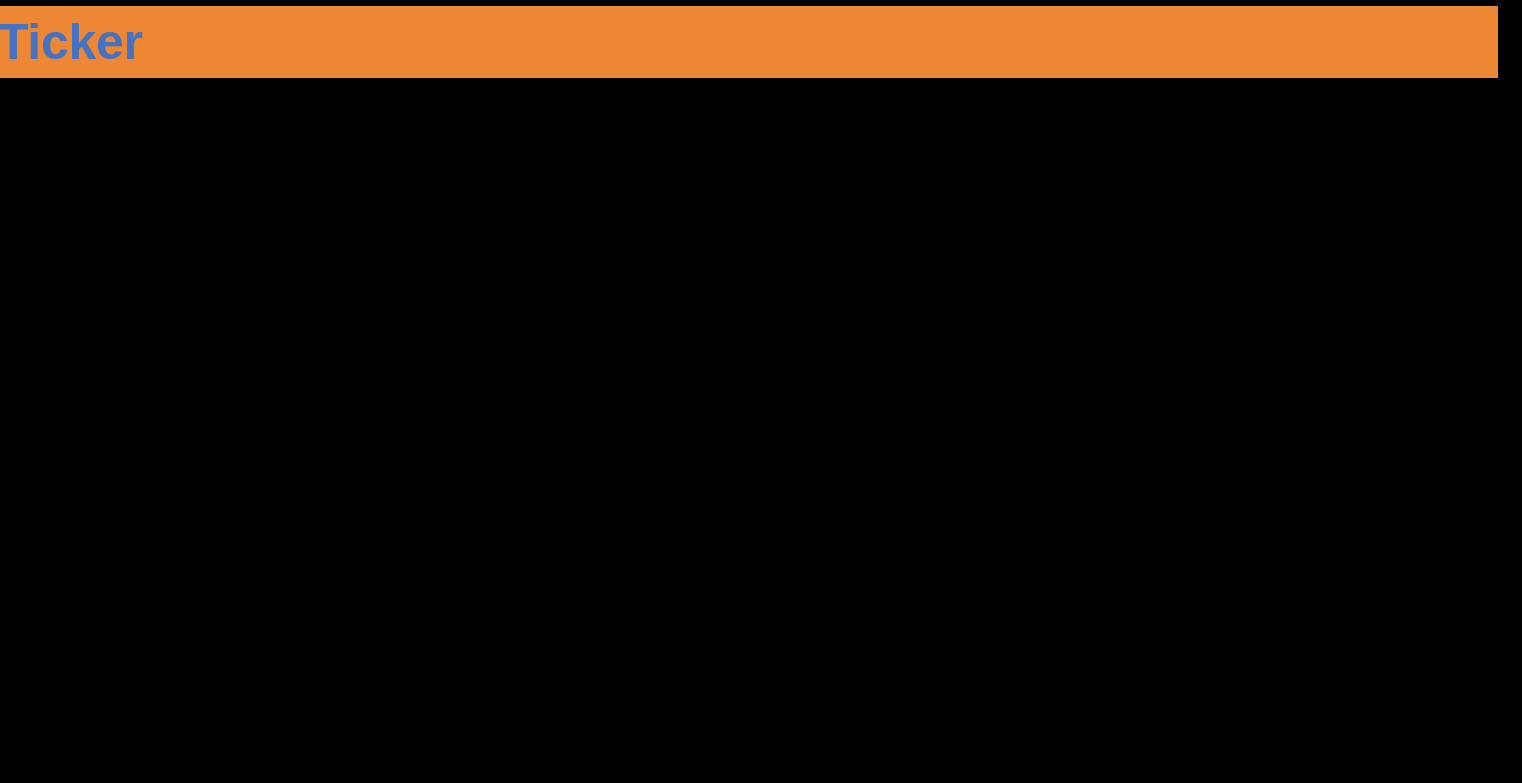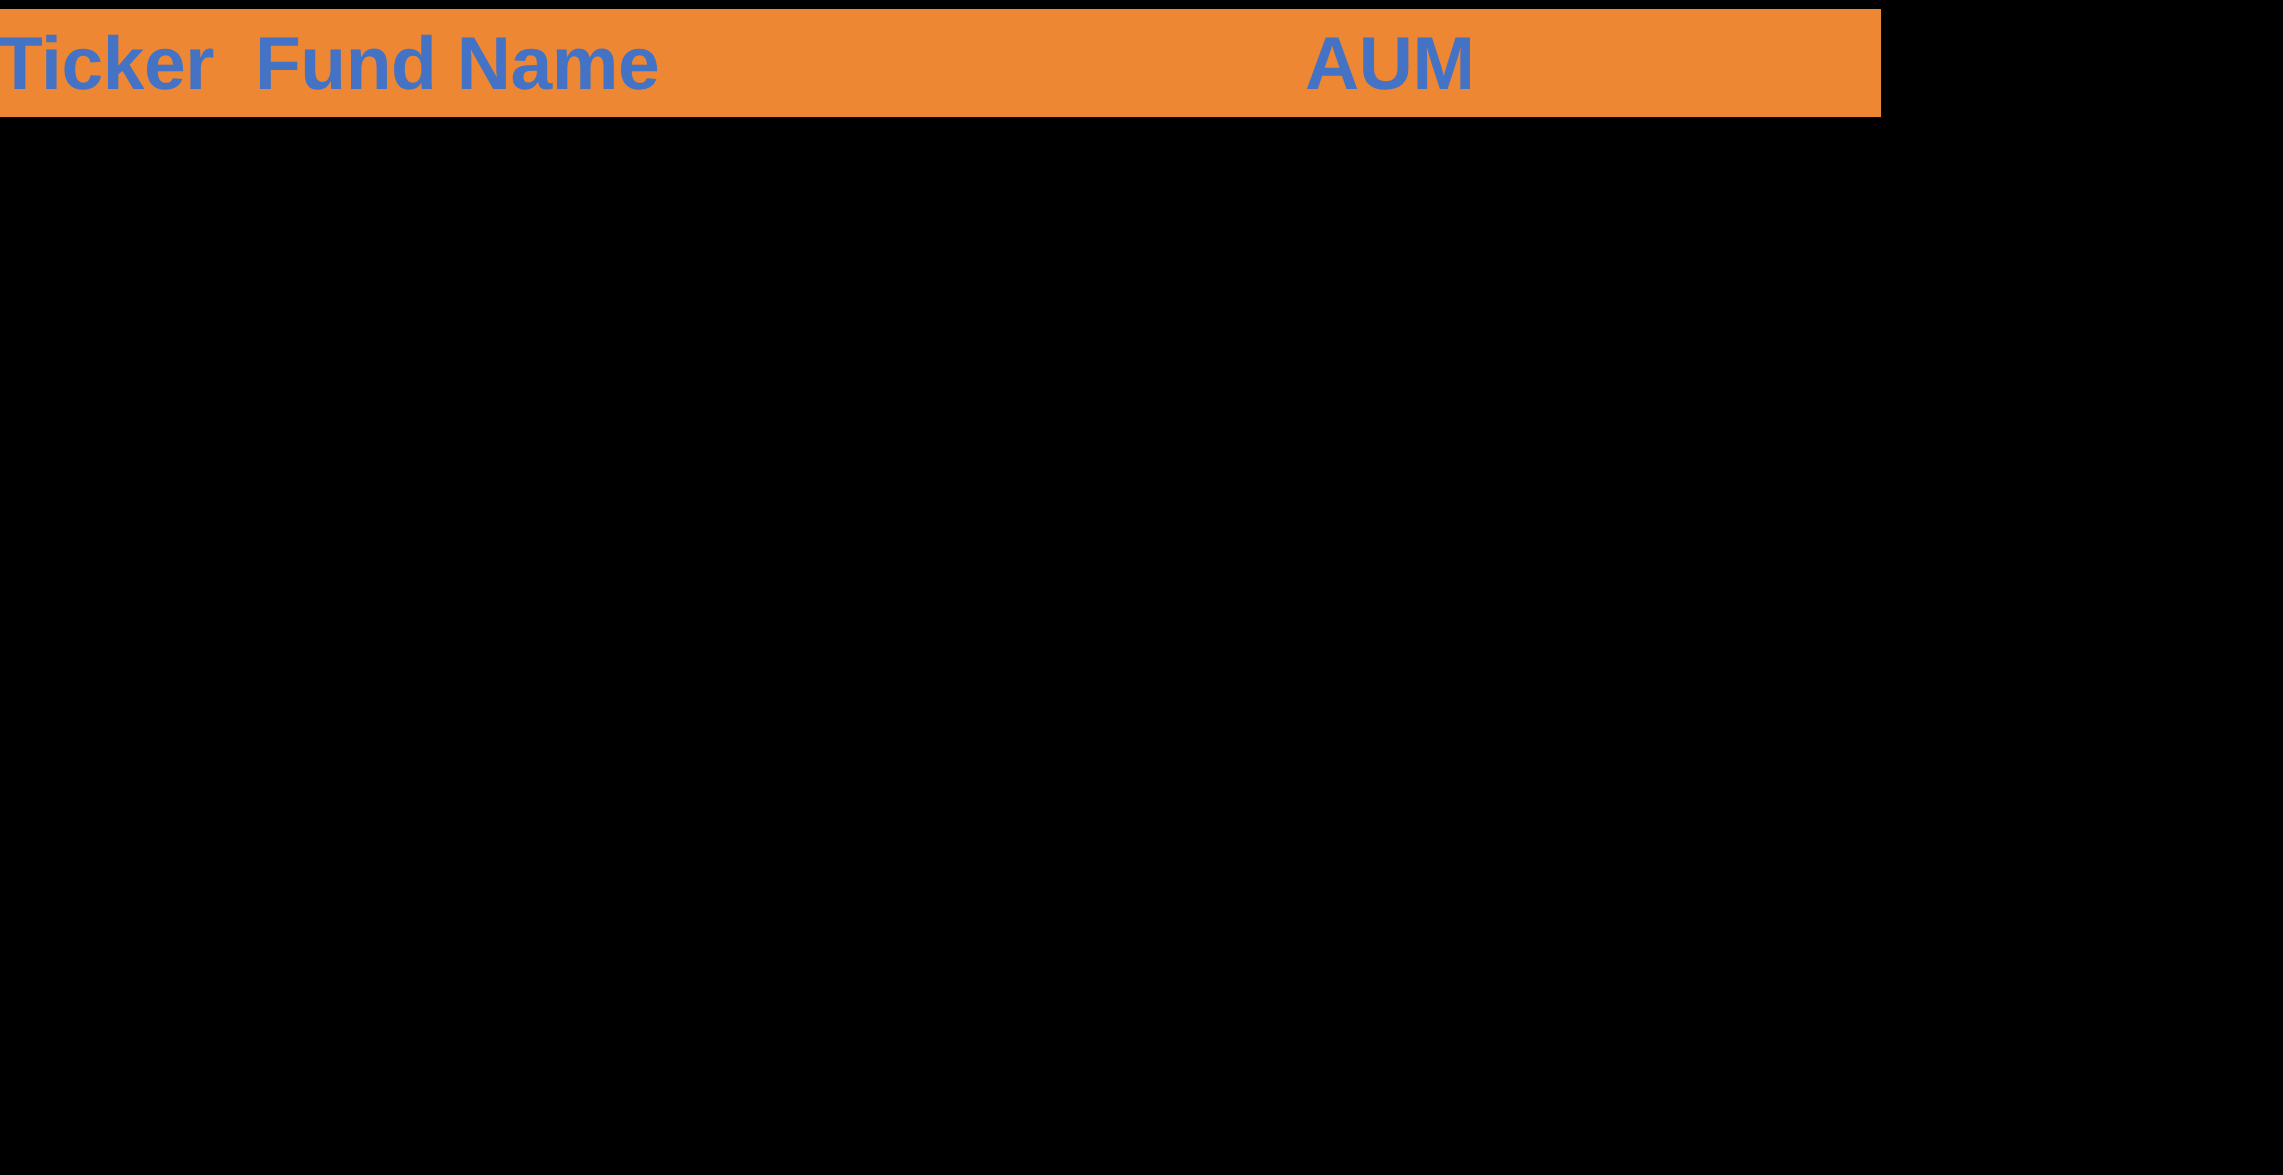--- a/index.html
+++ b/index.html
@@ -30,21 +30,21 @@
     width: 1522px;
     height: 783px;
     background: #000000;
   }
 
   
   .table-header {
     position: absolute;
     top: 6px;
     left: 0;
-    width: 1254px;
+    width: 1498px;
     height: 72px;
     background: #ED8733;
   }
 
   .header-cell {
     position: absolute;
     top: 0;
     height: 72px;
     color: #4472C4;
     font-family: "Liberation Sans", sans-serif;
@@ -85,23 +85,21 @@
 <body>
 
 <div id="app">
 
   <div class="fund-table">
 
     <div class="table-header">
 
       <div class="header-cell col-ticker">Ticker</div>
 
-      <div class="header-cell col-fundname">Fund Name</div>
 
-      <div class="header-cell col-aum">AUM</div>
 
 
     </div>
 
     <div class="table-body">
       <span class="table-body-empty"></span>
     </div>
 
   </div>
 

